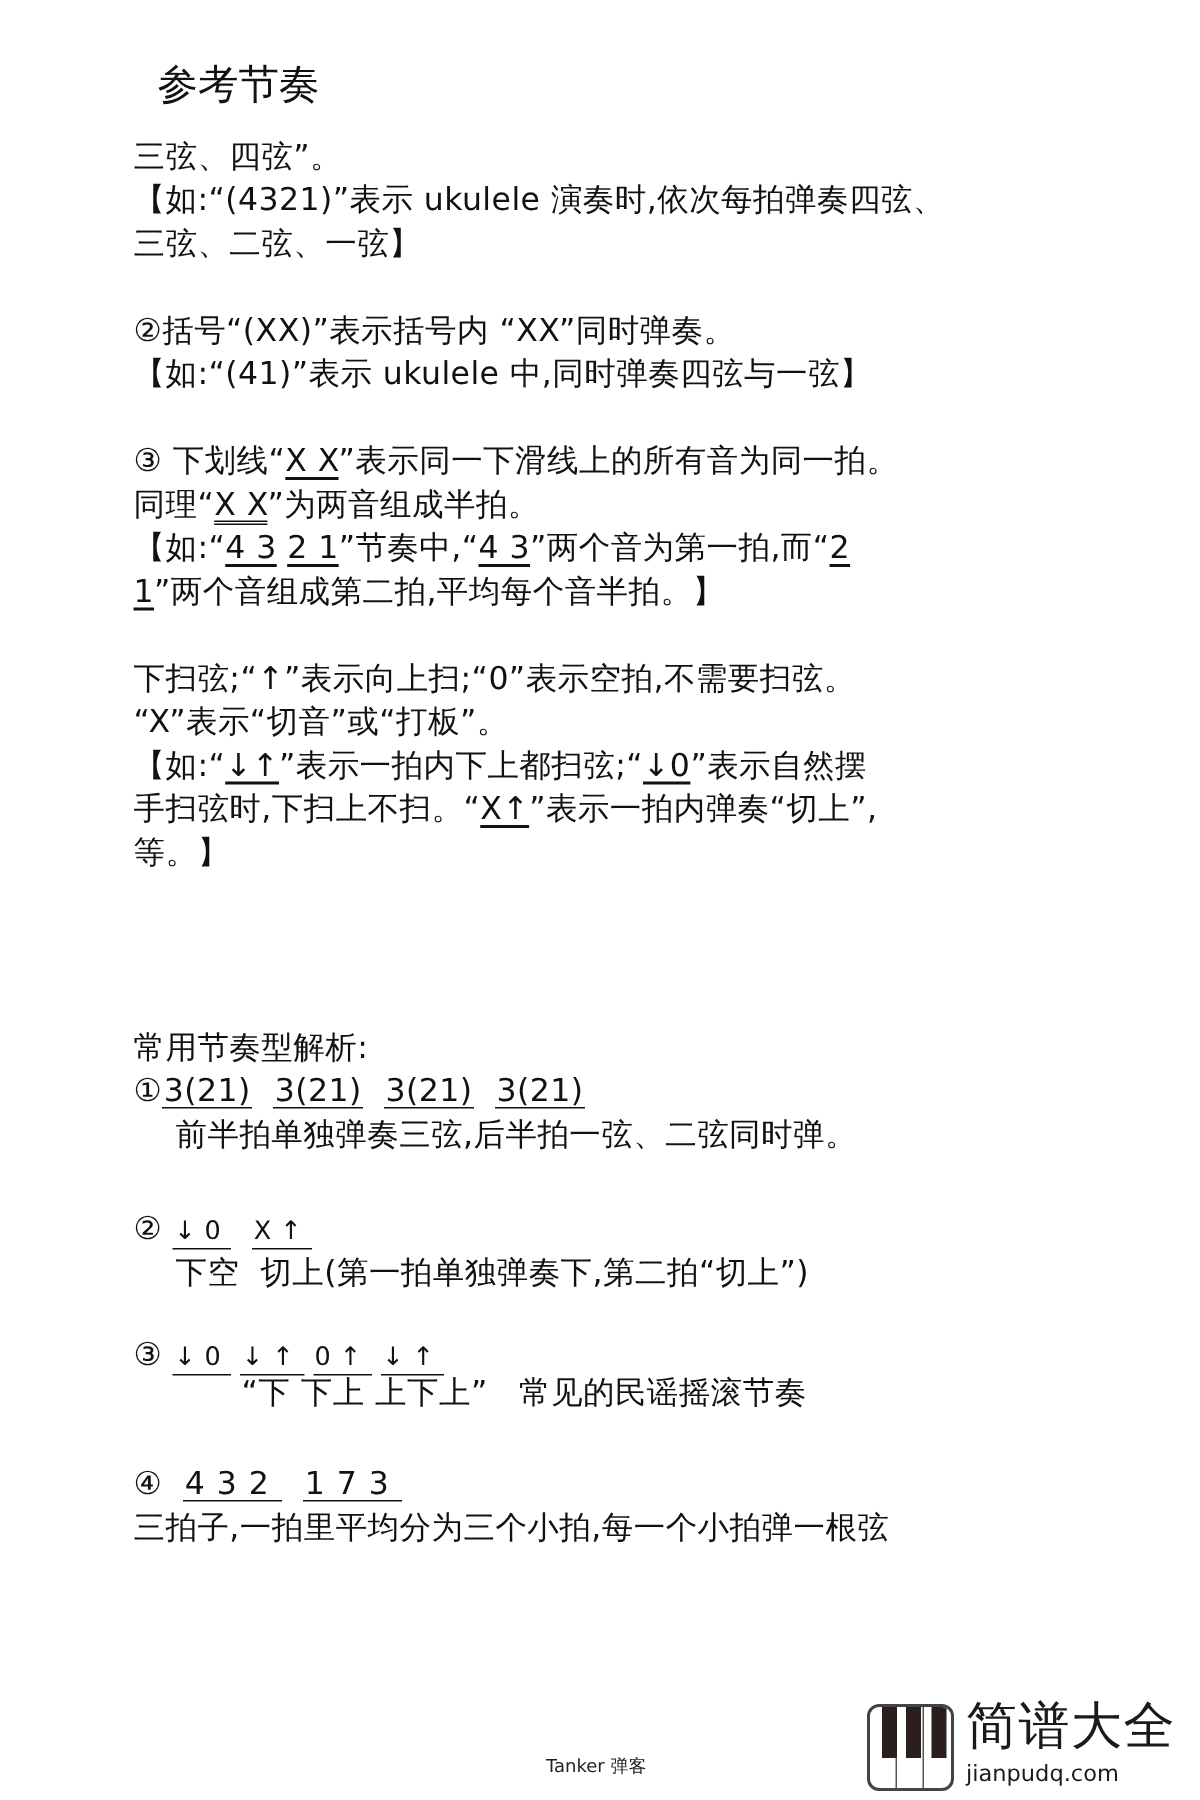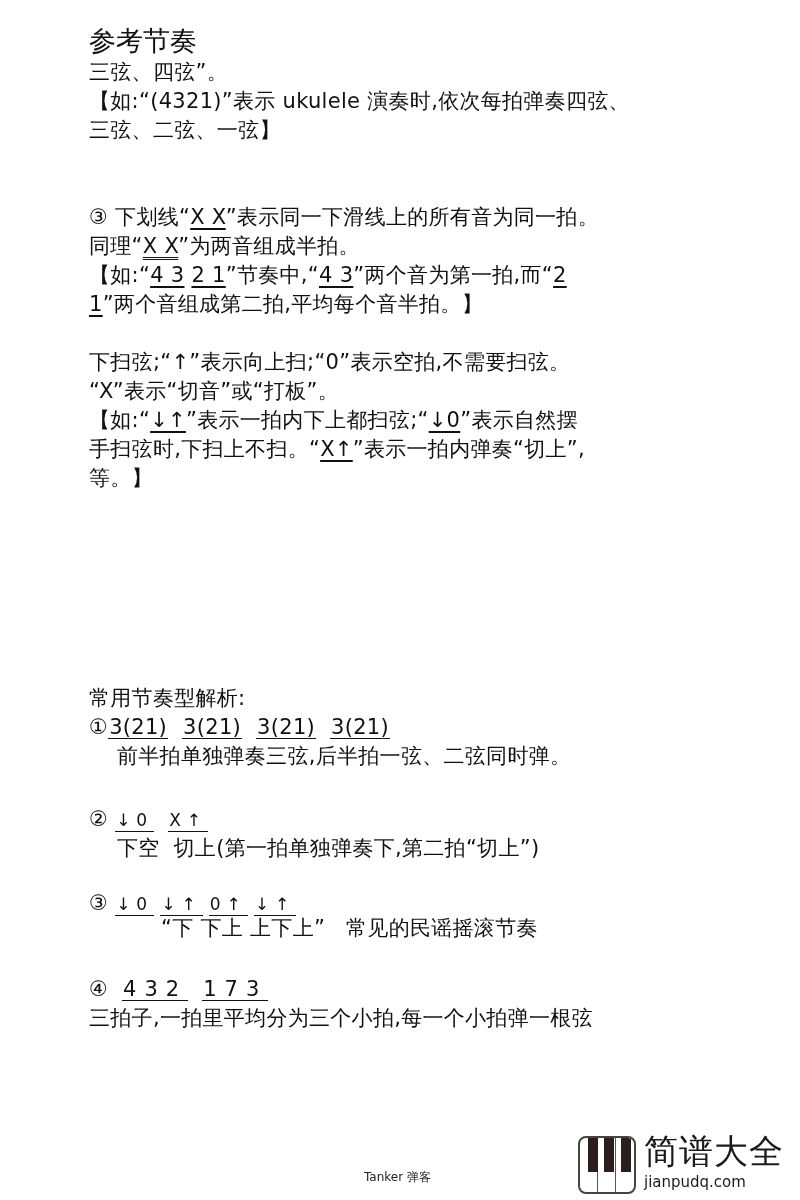--- a/index.html
+++ b/index.html
@@ -2,21 +2,21 @@
 <html><head>
 <meta charset="utf-8">
 <style>
   html, body { margin: 0; padding: 0; background: #ffffff; }
   body {
     width: 800px; height: 1200px; position: relative; overflow: hidden;
     font-family: "DejaVu Sans", "Liberation Sans", sans-serif;
     color: #111111;
   }
   .page { position: absolute; left: 89px; top: 24px; width: 630px; }
-  .title { font-size: 27px; line-height: 34px; margin: 0; font-weight: normal; }
+  .title { font-size: 27px; line-height: 34px; margin: 16px; font-weight: normal; }
   .line { font-size: 21px; line-height: 29px; white-space: nowrap; letter-spacing: 0.3px; }
   .u { text-decoration: underline; text-underline-offset: 4px; text-decoration-thickness: 1.5px; }
   .uu { text-decoration: underline double; text-underline-offset: 4px; text-decoration-thickness: 1px; }
   .gap { height: 29px; }
   .indent { padding-left: 28px; }
   .abs { position: absolute; left: 89px; }
   .grp { display: inline-block; border-bottom: 1.5px solid #111; line-height: 22px; padding: 0 1px; margin-right: 14px; }
   .sm { font-size: 17px; letter-spacing: 6px; }
   .footer { position: absolute; left: 364px; top: 1169px; font-size: 12px; color: #222; }
   .logo { position: absolute; left: 578px; top: 1132px; width: 242px; height: 66px; }
@@ -32,20 +32,24 @@
 <div class="page">
   <h1 class="title">参考节奏</h1>
 
   <div>
     <div class="line">三弦、四弦”。</div>
     <div class="line">【如:“(4321)”表示 ukulele 演奏时,依次每拍弹奏四弦、</div>
     <div class="line">三弦、二弦、一弦】</div>
   </div>
   <div class="gap"></div>
 
+  <div>
+    <div class="line">②括号“(XX)”表示括号内 “XX”同时弹奏。</div>
+    <div class="line">【如:“(41)”表示 ukulele 中,同时弹奏四弦与一弦】</div>
+  </div>
   <div class="gap"></div>
 
   <div>
     <div class="line"><span>③ 下划线“</span><span class="u">X X</span><span>”表示同一下滑线上的所有音为同一拍。</span></div>
     <div class="line"><span>同理“</span><span class="uu">X X</span><span>”为两音组成半拍。</span></div>
     <div class="line"><span>【如:“</span><span class="u">4 3</span> <span class="u">2 1</span><span>”节奏中,“</span><span class="u">4 3</span><span>”两个音为第一拍,而“</span><span class="u">2</span></div>
     <div class="line"><span class="u">1</span><span>”两个音组成第二拍,平均每个音半拍。】</span></div>
   </div>
   <div class="gap"></div>
 

